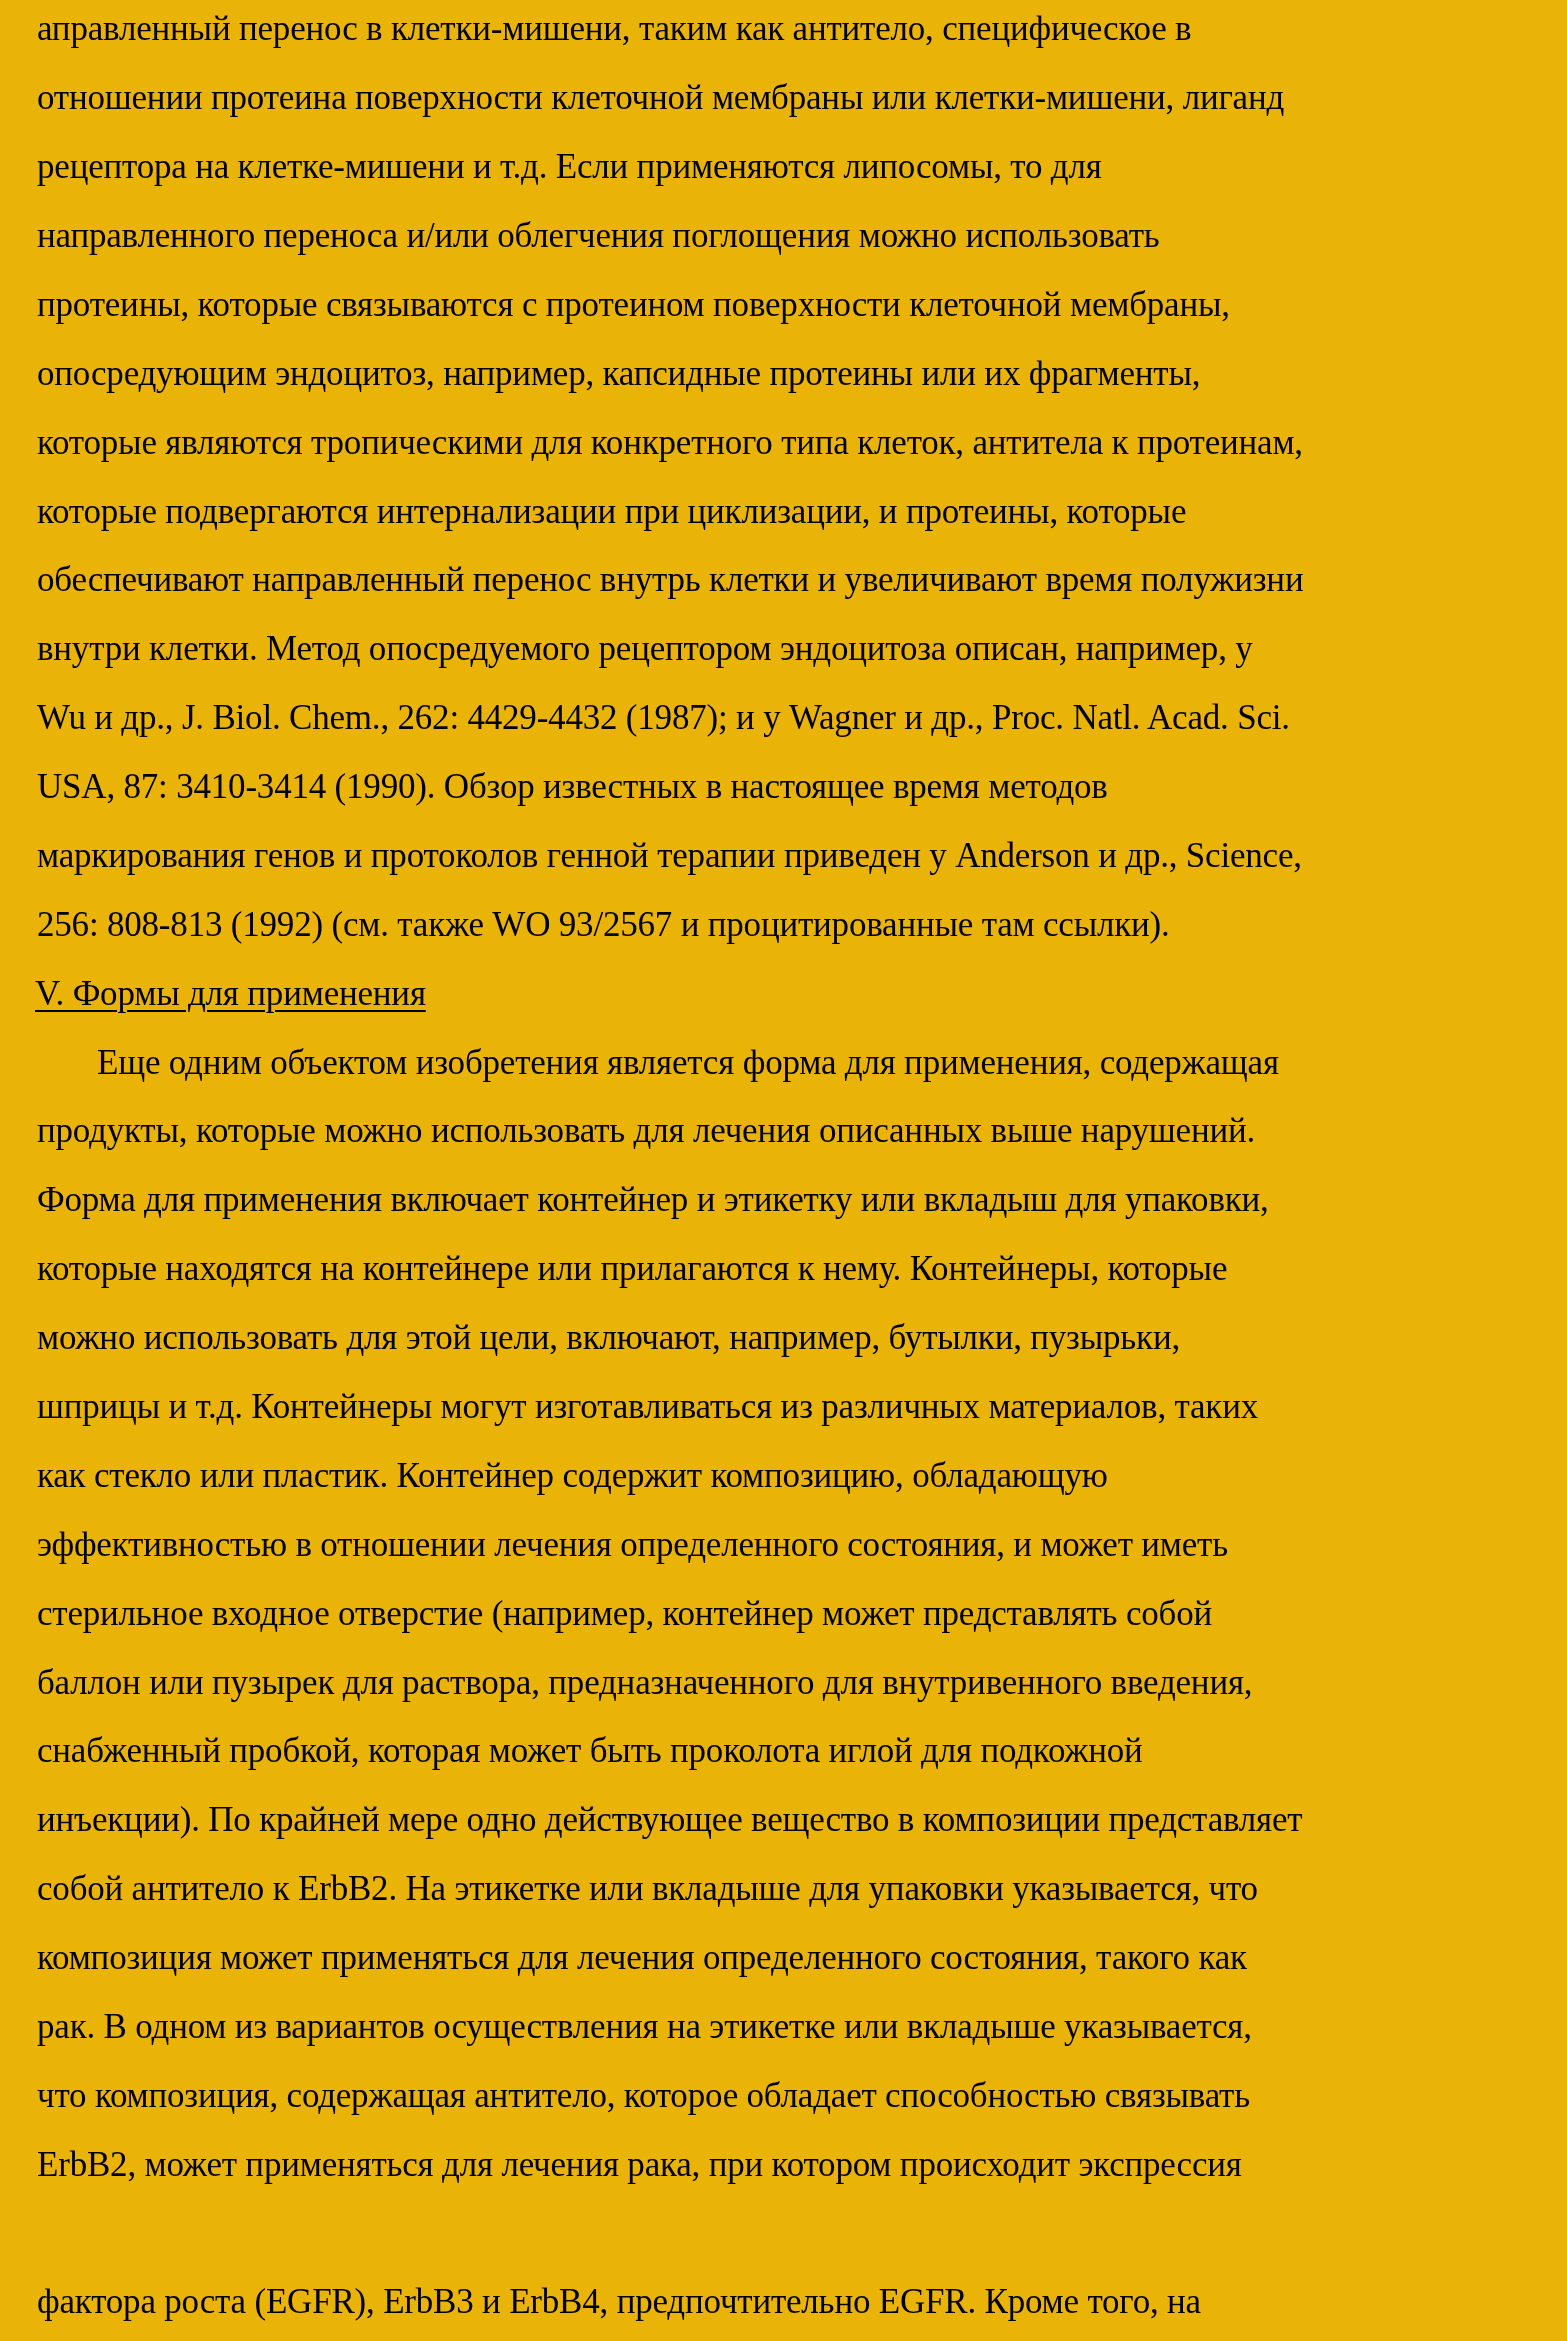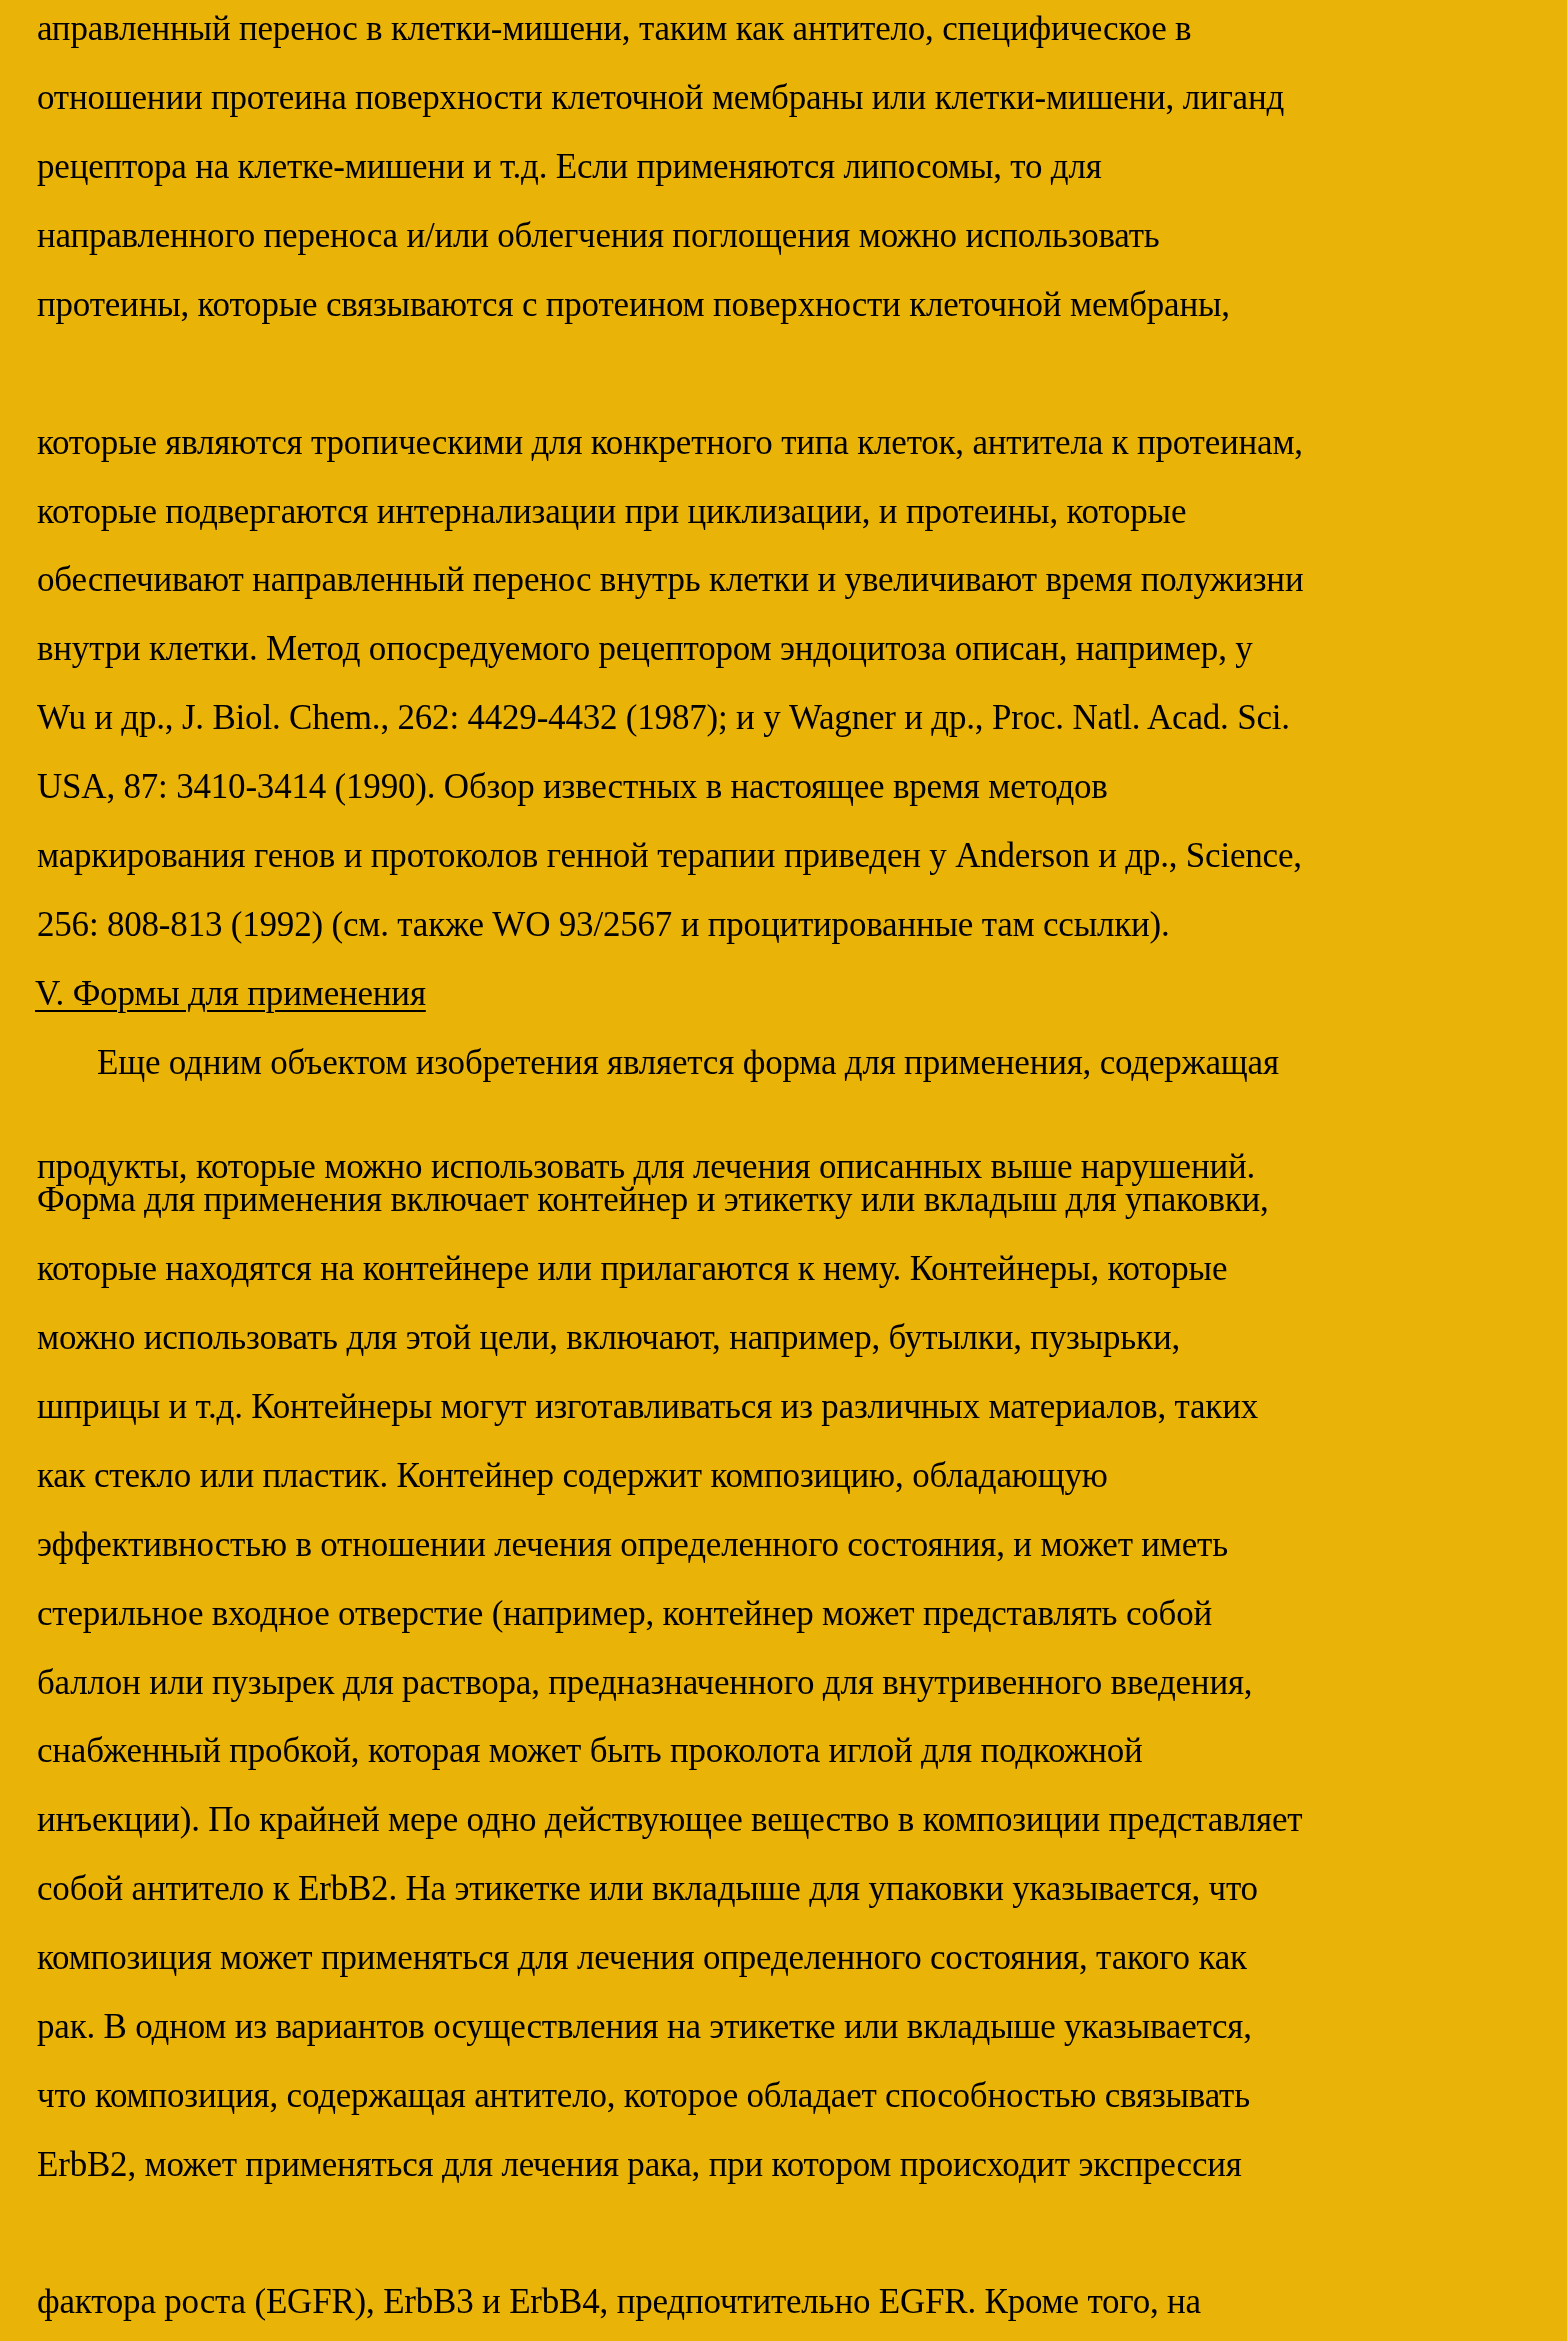--- a/index.html
+++ b/index.html
@@ -46,31 +46,32 @@
   </style>
 </head>
 <body>
 
 <div class="page" id="page">
     <div class="line" style="top: 6.4px;">аправленный перенос в клетки-мишени, таким как антитело, специфическое в</div>
     <div class="line" style="top: 75px;">отношении протеина поверхности клеточной мембраны или клетки-мишени, лиганд</div>
     <div class="line" style="top: 144px;">рецептора на клетке-мишени и т.д. Если применяются липосомы, то для</div>
     <div class="line" style="top: 213px;">направленного переноса и/или облегчения поглощения можно использовать</div>
     <div class="line" style="top: 282px;">протеины, которые связываются с протеином поверхности клеточной мембраны,</div>
+    <div class="line" style="top: 351px;">опосредующим эндоцитоз, например, капсидные протеины или их фрагменты,</div>
     <div class="line" style="top: 420px;">которые являются тропическими для конкретного типа клеток, антитела к протеинам,</div>
     <div class="line" style="top: 489px;">которые подвергаются  интернализации при циклизации, и протеины, которые</div>
     <div class="line" style="top: 557px;">обеспечивают направленный перенос внутрь клетки и увеличивают время полужизни</div>
     <div class="line" style="top: 626px;">внутри клетки. Метод опосредуемого рецептором эндоцитоза описан, например, у</div>
     <div class="line" style="top: 695px;">Wu и др., J. Biol. Chem., 262: 4429-4432 (1987); и у Wagner и др., Proc. Natl. Acad. Sci.</div>
     <div class="line" style="top: 764px;">USA, 87: 3410-3414 (1990). Обзор известных в настоящее время методов</div>
     <div class="line" style="top: 833px;">маркирования генов и протоколов генной терапии приведен у Anderson и др., Science,</div>
     <div class="line" style="top: 902px;">256: 808-813 (1992) (см. также WO 93/2567 и процитированные там ссылки).</div>
     <div class="line heading" style="top: 971px;">V. Формы для применения</div>
     <div class="line indent" style="top: 1040px;">Еще одним объектом изобретения является форма для применения, содержащая</div>
-    <div class="line" style="top: 1144px;">продукты, которые можно использовать для лечения описанных выше нарушений.</div>
+    <div class="line" style="top: 1108px;">продукты, которые можно использовать для лечения описанных выше нарушений.</div>
     <div class="line" style="top: 1177px;">Форма для применения включает контейнер и этикетку или вкладыш для упаковки,</div>
     <div class="line" style="top: 1246px;">которые находятся на контейнере или прилагаются к нему. Контейнеры, которые</div>
     <div class="line" style="top: 1315px;">можно использовать для этой цели, включают, например, бутылки, пузырьки,</div>
     <div class="line" style="top: 1384px;">шприцы и т.д. Контейнеры могут изготавливаться из различных материалов, таких</div>
     <div class="line" style="top: 1522px;">эффективностью в отношении лечения определенного состояния, и может иметь</div>
     <div class="line" style="top: 1453px;">как стекло или пластик. Контейнер содержит композицию, обладающую</div>
     <div class="line" style="top: 1591px;">стерильное входное отверстие (например, контейнер может представлять собой</div>
     <div class="line" style="top: 1660px;">баллон или пузырек для раствора, предназначенного для внутривенного введения,</div>
     <div class="line" style="top: 1728px;">снабженный пробкой, которая может быть проколота иглой для подкожной</div>
     <div class="line" style="top: 1797px;">инъекции). По крайней мере одно действующее вещество в композиции представляет</div>

